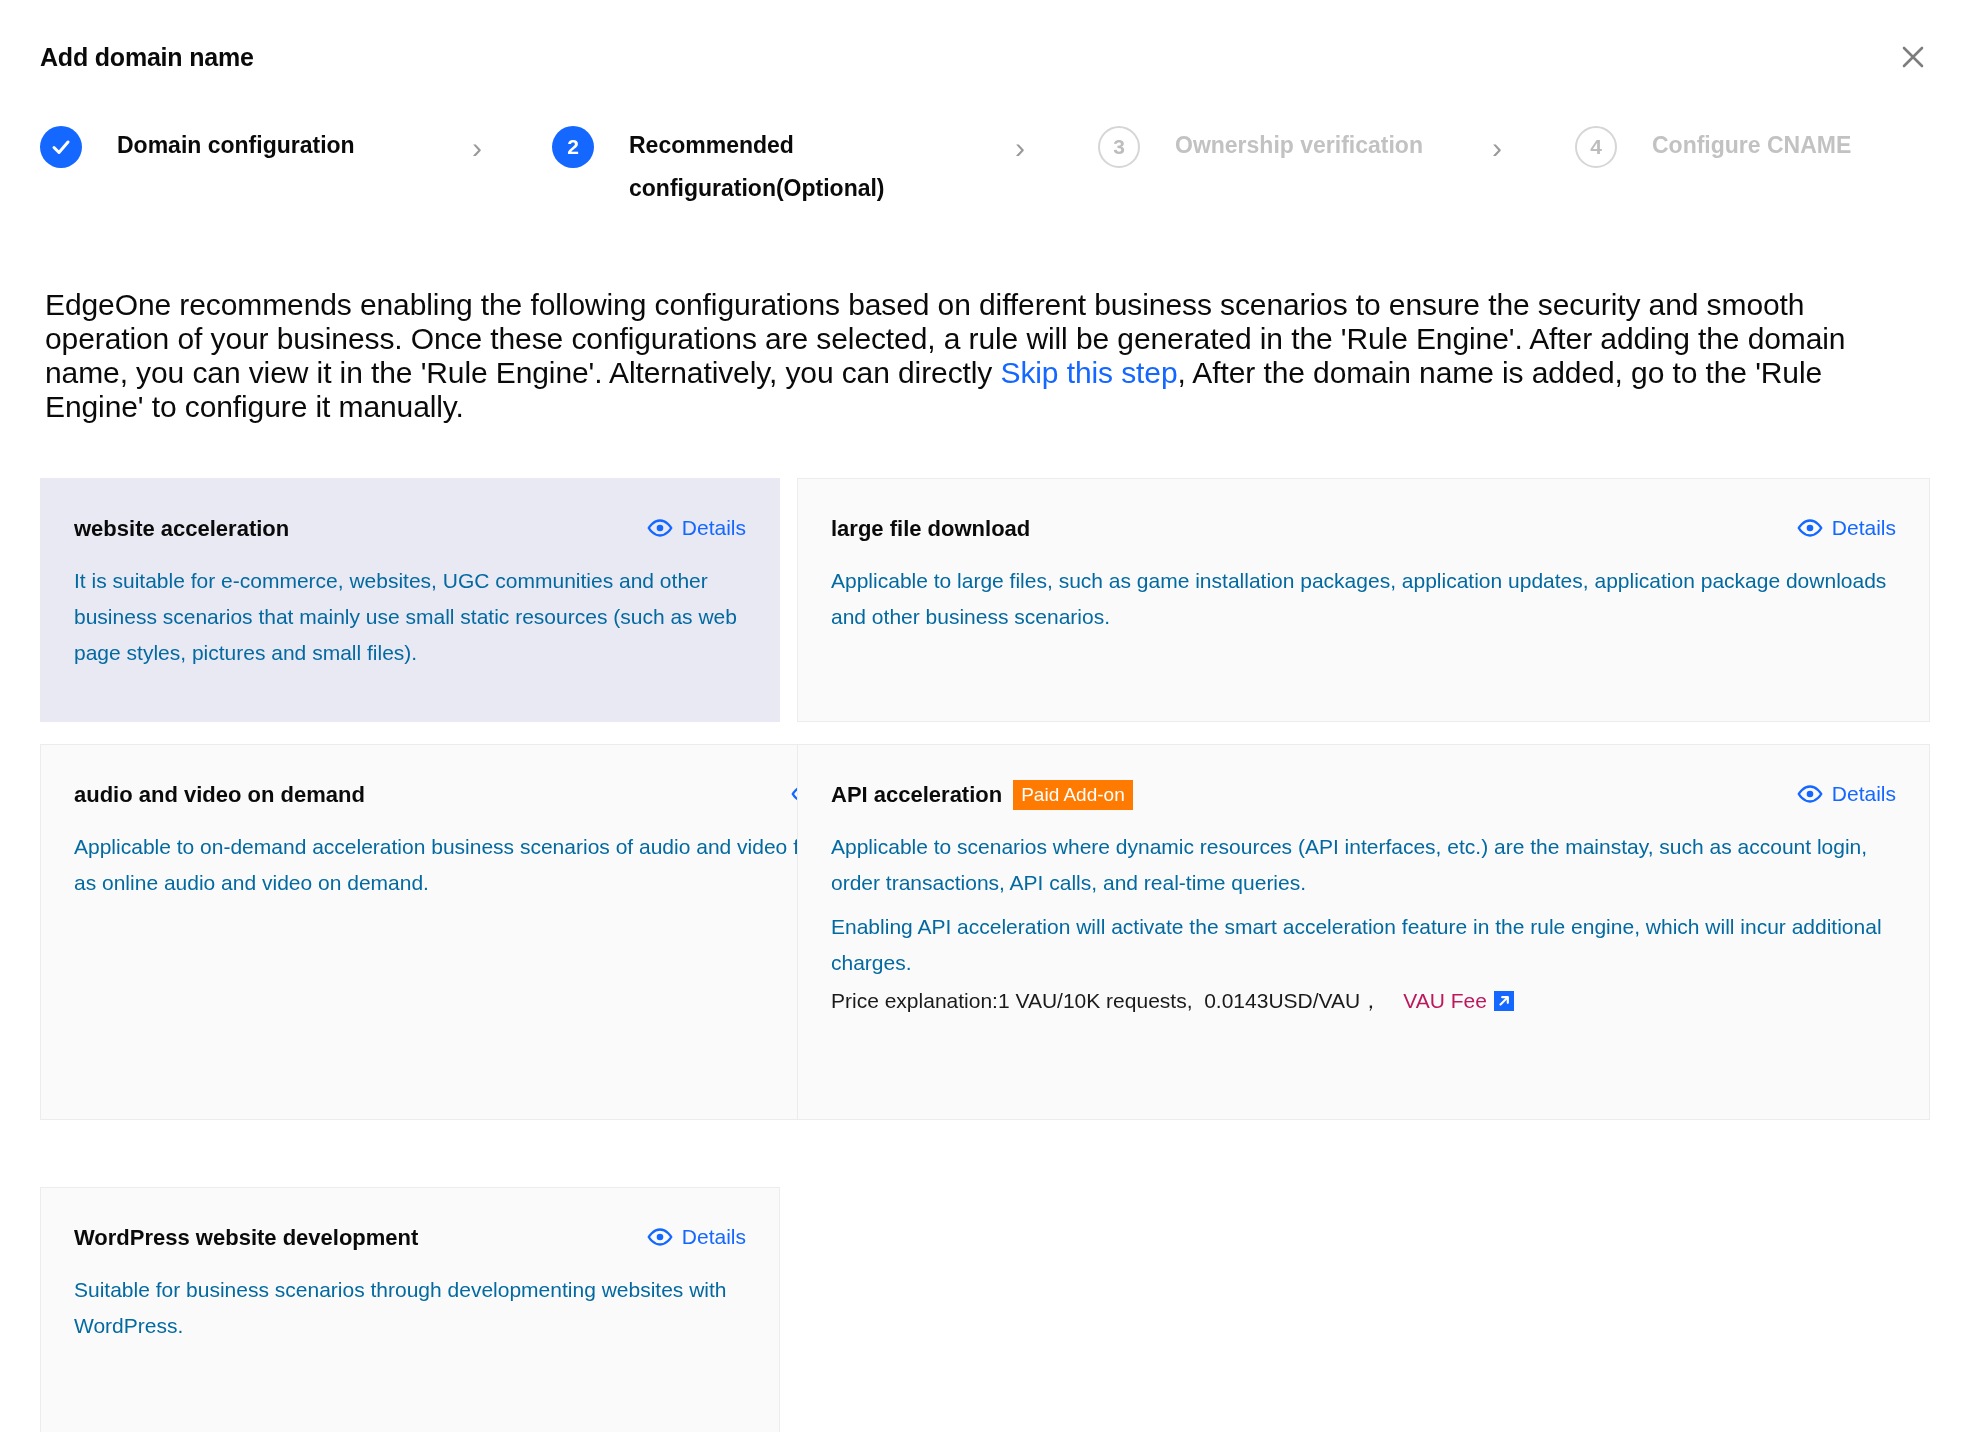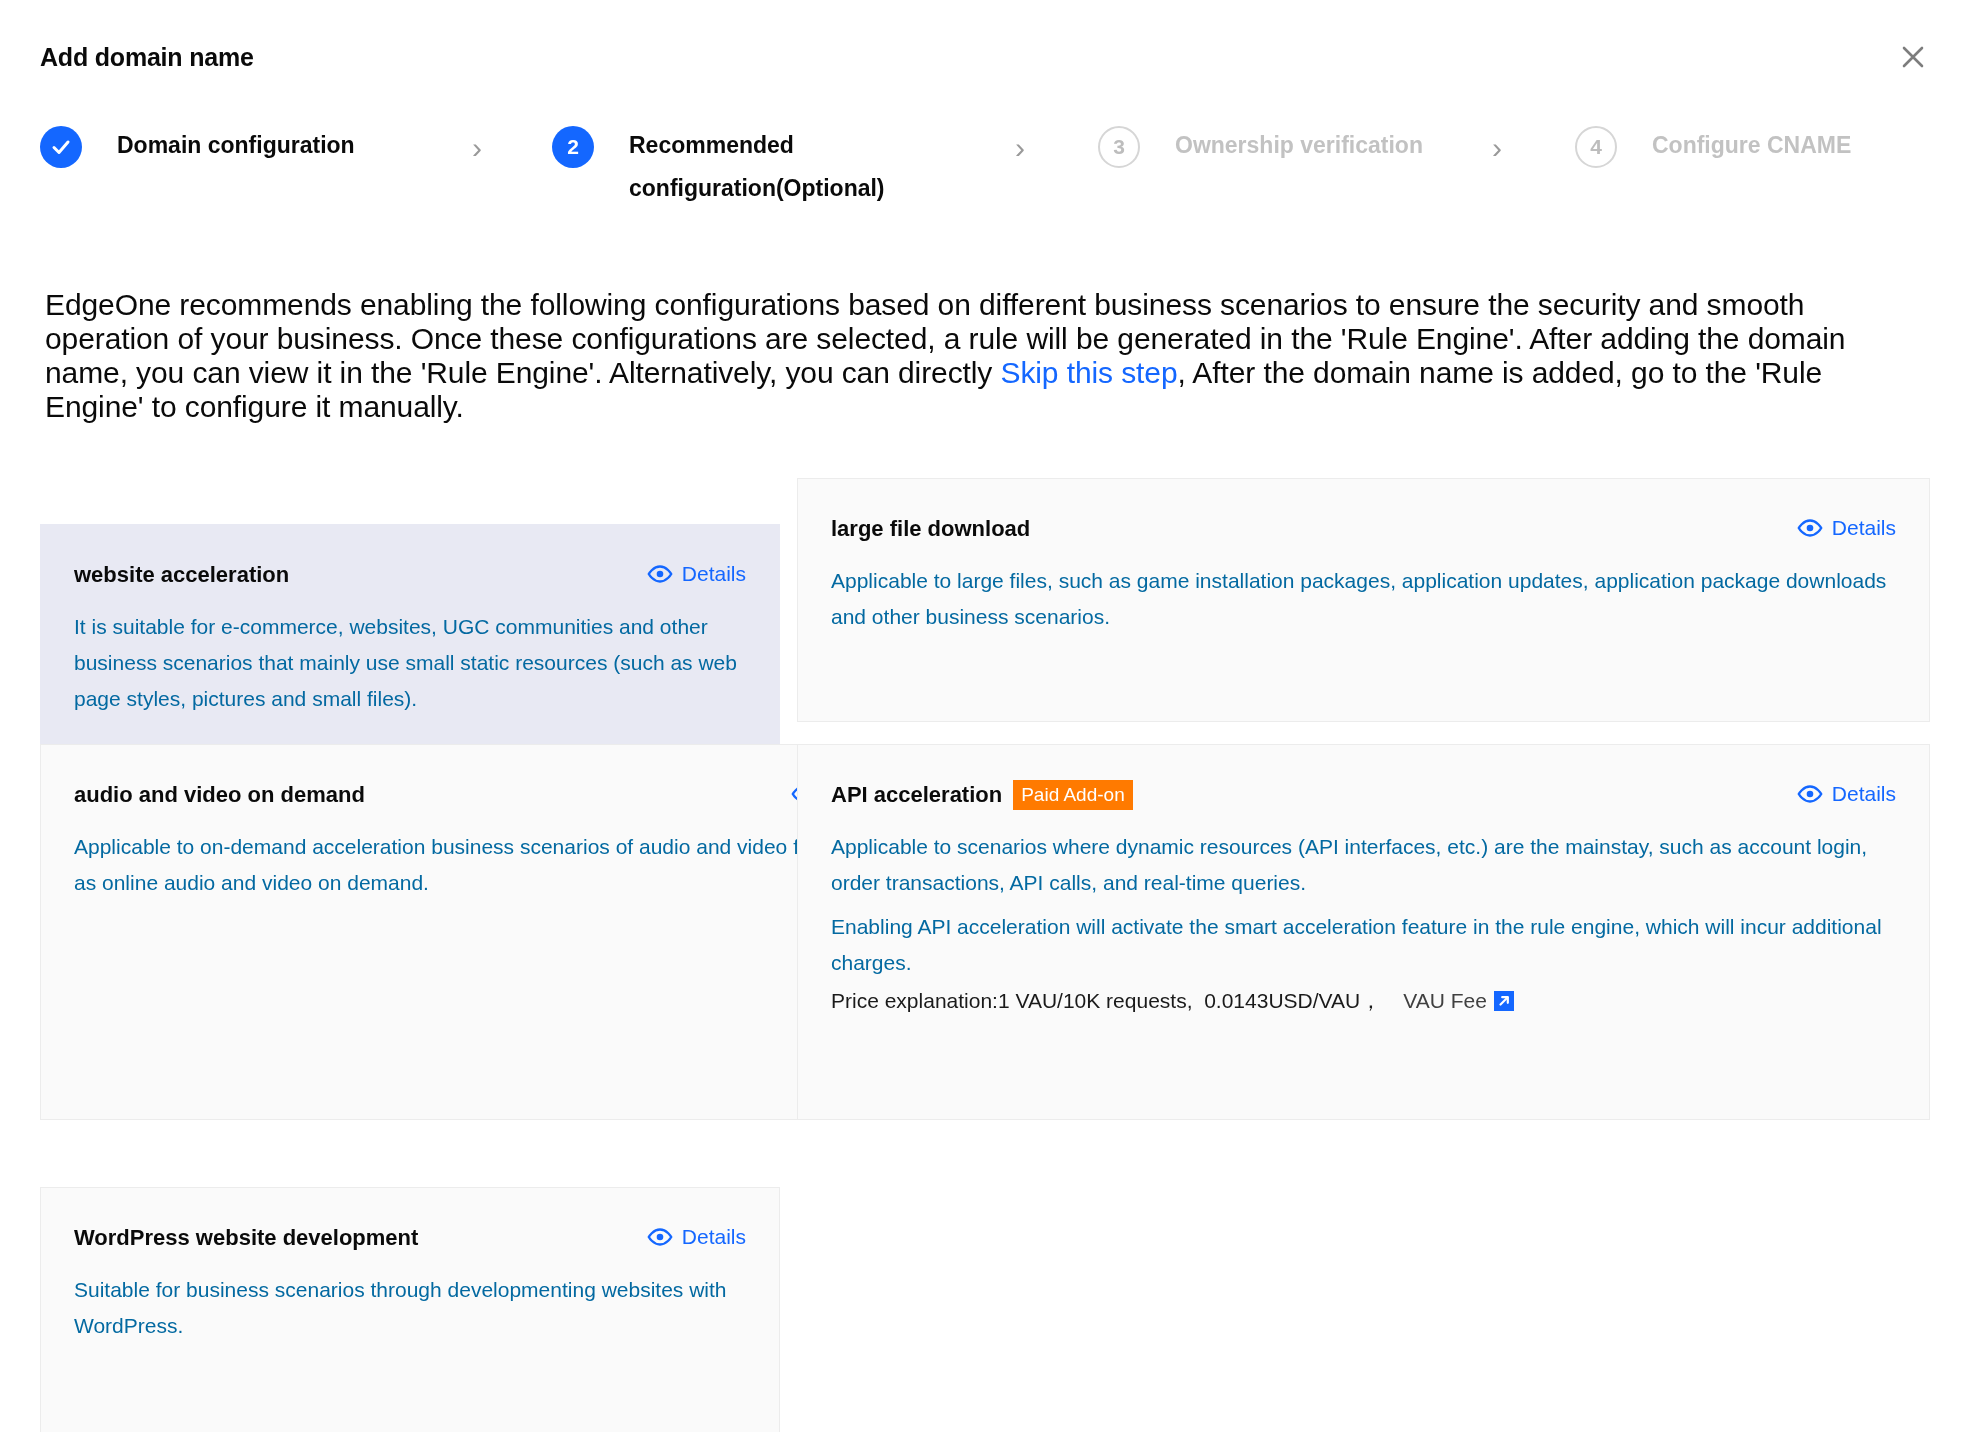--- a/index.html
+++ b/index.html
@@ -202,29 +202,29 @@
   .card-desc + .card-desc { margin-top: 8px; }
   .price-line {
     margin-top: 2px;
     font-size: 21px;
     line-height: 36px;
     color: #1a1a1a;
     display: flex;
     align-items: center;
   }
   .price-link {
-    color: #404040;
+    color: #be185d;
     margin-left: 22px;
     margin-right: 6px;
     cursor: pointer;
   }
   .ext-icon { display:block; }
 
   
-  #card-website  { left: 0;     top: 0;    width: 740px; height: 244px; margin-top: 46px; }
+  #card-website  { left: 0;     top: 0;    width: 740px; height: 244px; }
   #card-largefile{ left: 757px; top: 0;    width: 1133px; height: 244px; }
   #card-av       { left: 0;     top: 266px;width: 884px; height: 376px; }
   #card-api      { left: 757px; top: 266px;width: 1133px; height: 376px; }
   #card-wordpress{ left: 0;     top: 709px;width: 740px; height: 250px; }
 </style>
 </head>
 <body>
 
 <div class="modal">
 

